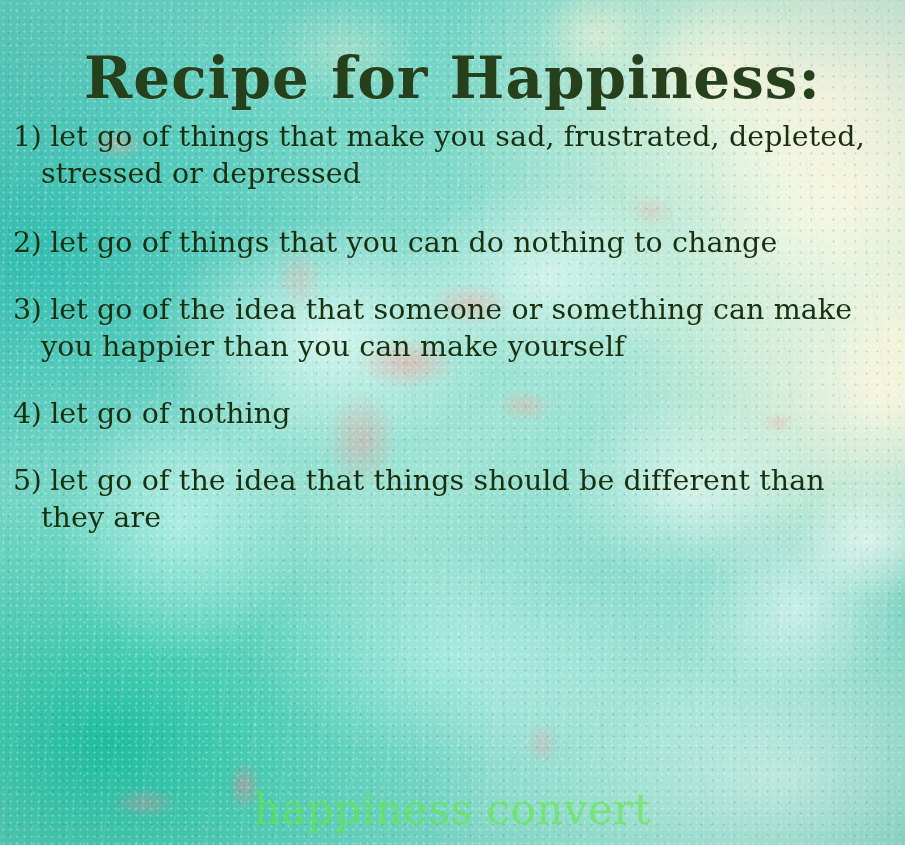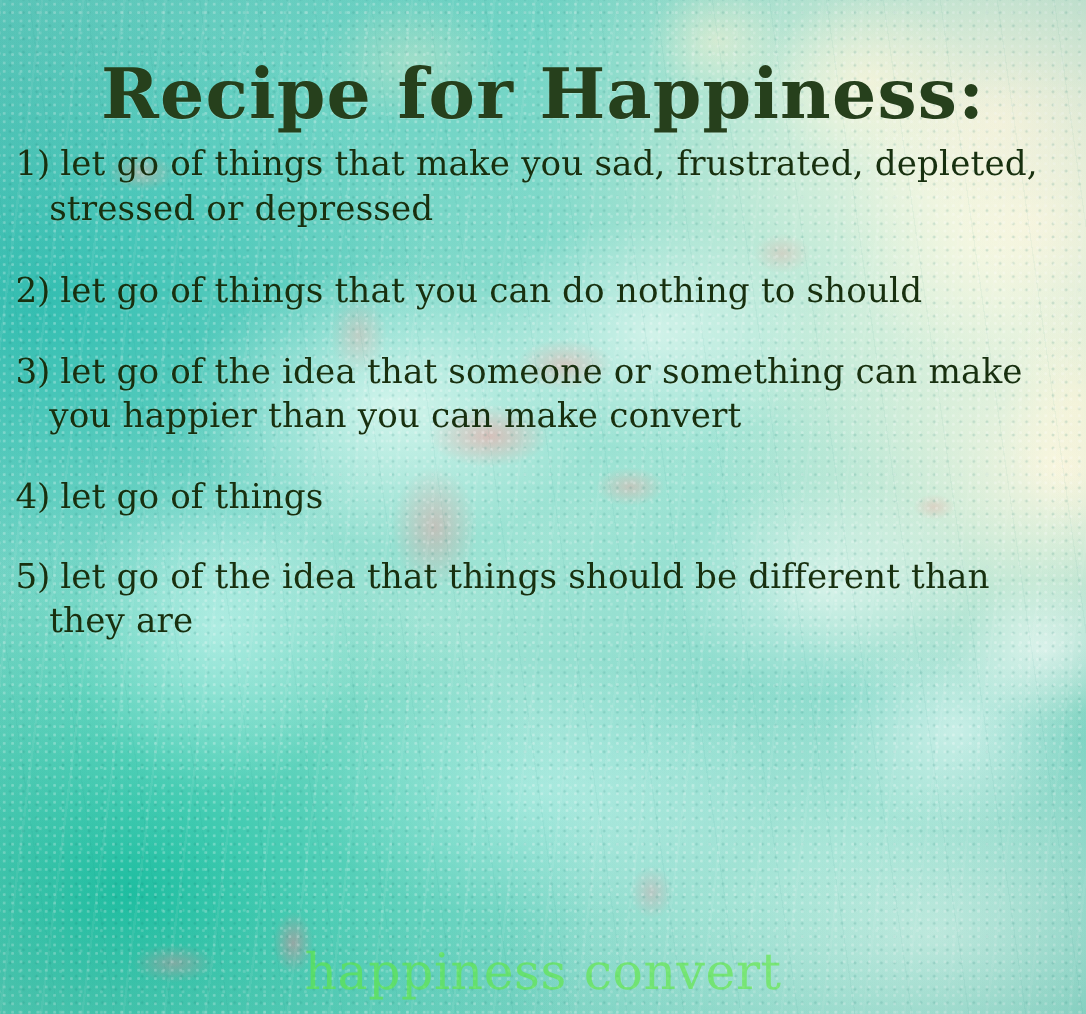--- a/index.html
+++ b/index.html
@@ -213,31 +213,31 @@
 
     <ul id="recipe-list">
 
       <li class="recipe-item" data-index="0">
         <span class="num">1) </span>
         <span class="txt">let go of things that make you sad, frustrated, depleted, stressed or depressed</span>
       </li>
 
       <li class="recipe-item" data-index="1">
         <span class="num">2) </span>
-        <span class="txt">let go of things that you can do nothing to should</span>
+        <span class="txt">let go of things that you can do nothing to change</span>
       </li>
 
       <li class="recipe-item" data-index="2">
         <span class="num">3) </span>
-        <span class="txt">let go of the idea that someone or something can make you happier than you can make convert</span>
+        <span class="txt">let go of the idea that someone or something can make you happier than you can make yourself</span>
       </li>
 
       <li class="recipe-item" data-index="3">
         <span class="num">4) </span>
-        <span class="txt">let go of things</span>
+        <span class="txt">let go of nothing</span>
       </li>
 
       <li class="recipe-item" data-index="4">
         <span class="num">5) </span>
         <span class="txt">let go of the idea that things should be different than they are</span>
       </li>
 
     </ul>
 
 

